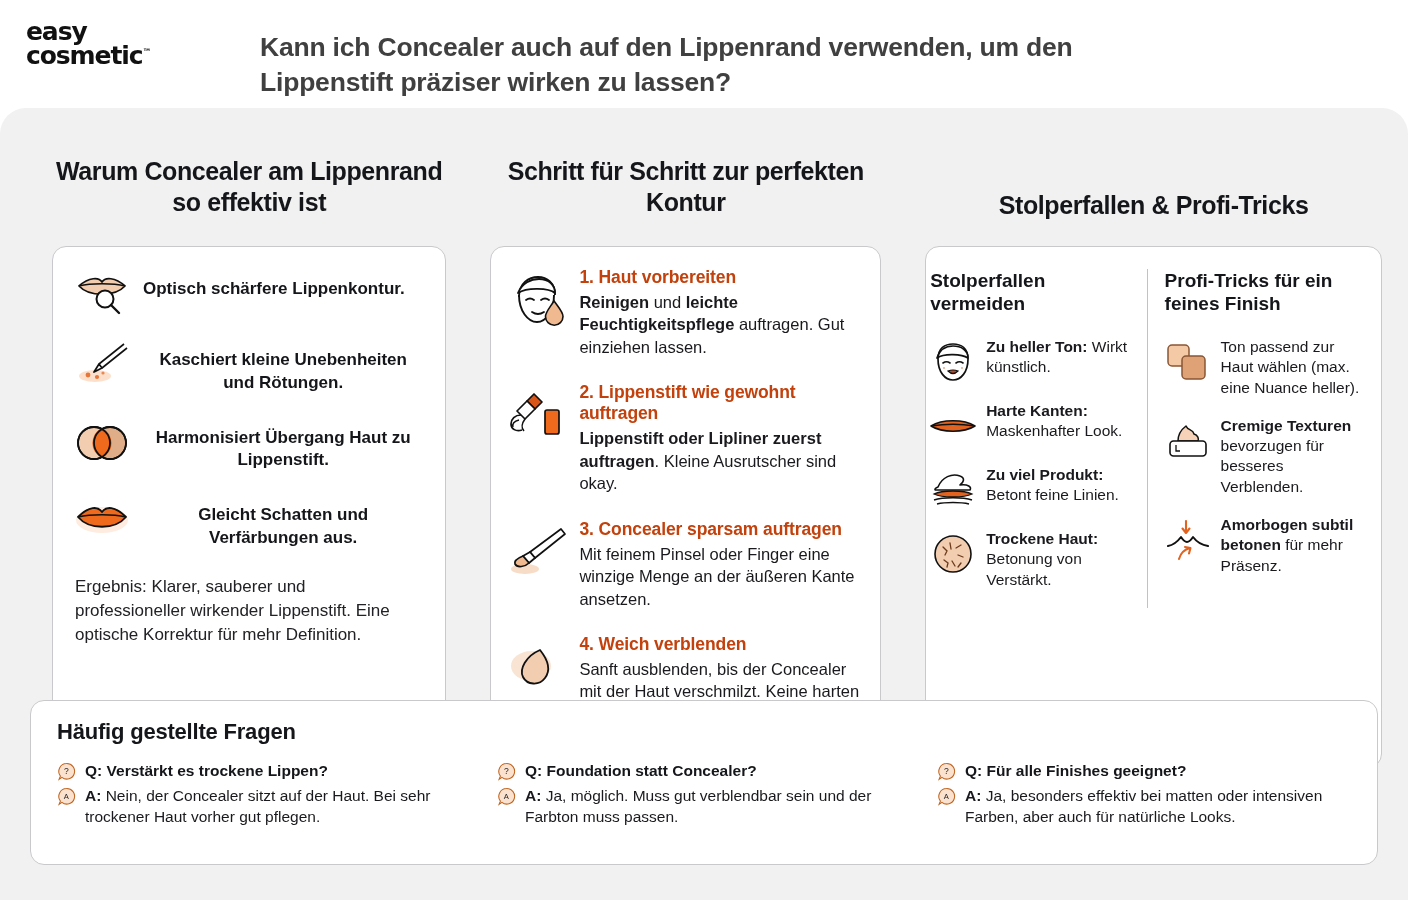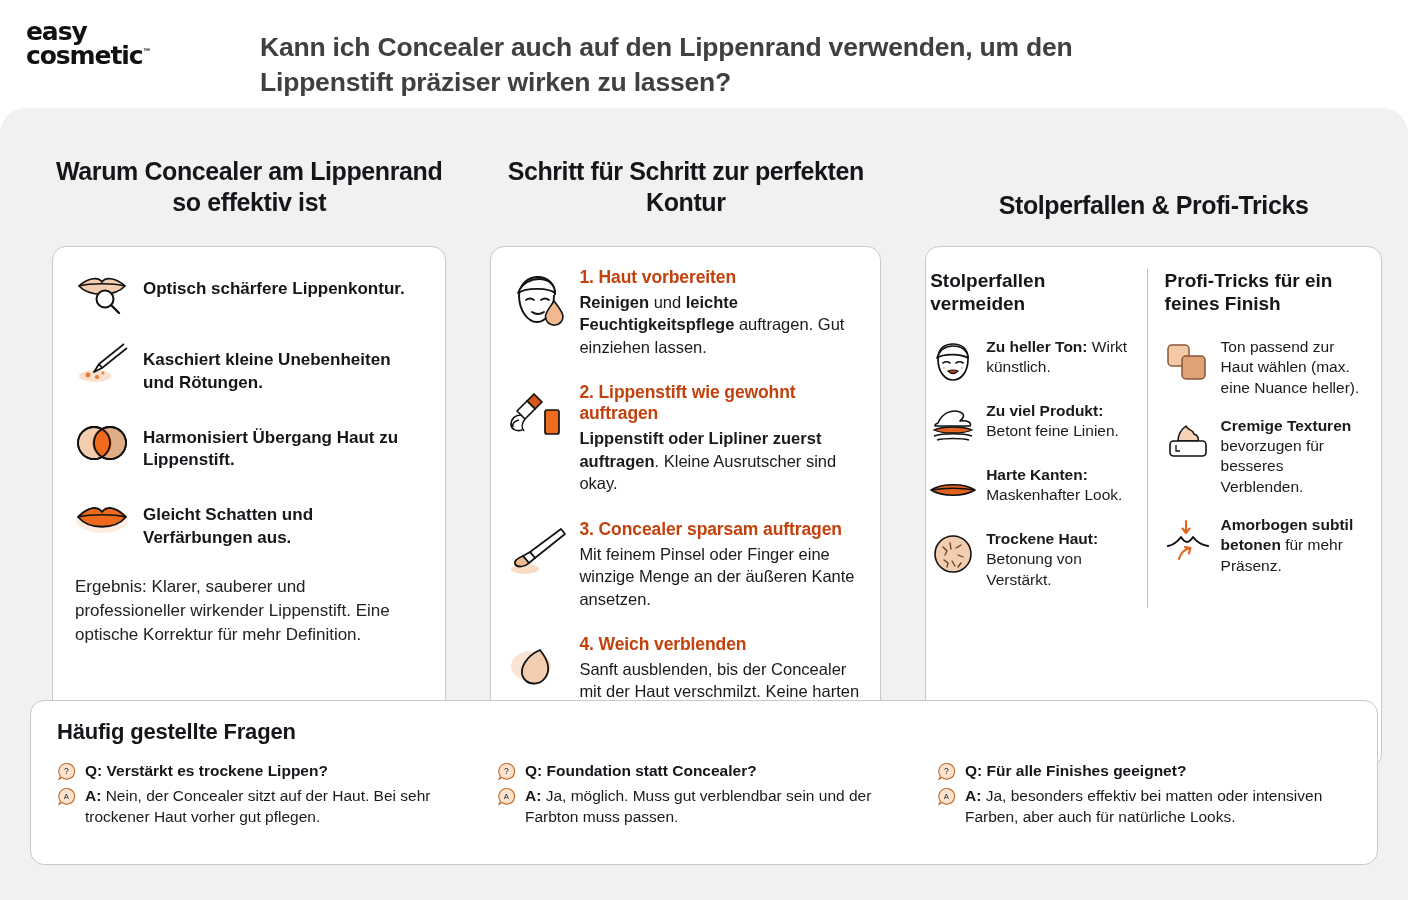--- a/index.html
+++ b/index.html
@@ -107,20 +107,21 @@
   .card-1 { padding: 24px 22px 18px 22px; }
   .card-2 { padding: 20px 20px 18px 18px; }
   .card-3 { padding: 22px 18px 16px 4px; }
 
   
   .benefit-row {
     display: flex;
     align-items: flex-start;
     gap: 14px;
     margin-bottom: 25px;
+    text-align: center;
   }
   .benefit-row .ico { flex: none; width: 54px; height: 46px; }
   .benefit-row .txt {
     font-size: 17px;
     line-height: 1.34;
     font-weight: 700;
     color: #15161a;
     padding-top: 7px;
   }
   .result-text {
@@ -369,37 +370,37 @@
                   <circle cx="14" cy="27" r="1.1" fill="#E9B393"></circle>
                   <circle cx="32" cy="27" r="1.1" fill="#E9B393"></circle>
                 </svg>
               </div>
               <div class="c3-txt"><b>Zu heller Ton:</b><span> Wirkt künstlich.</span></div>
             </div>
 
             <div class="c3-row">
               <div class="ico">
                 <svg viewBox="0 0 46 42" width="46" height="42">
+                  <path d="M1 21 C12 14, 34 14, 45 21 C34 28, 12 28, 1 21 Z" fill="#E2631F" stroke="#111" stroke-width="1.5" stroke-linejoin="round"></path>
+                  <path d="M1 21 C14 19, 32 19, 45 21" fill="none" stroke="#111" stroke-width="1.4"></path>
+                </svg>
+              </div>
+              <div class="c3-txt"><b>Harte Kanten:</b><span> Maskenhafter Look.</span></div>
+            </div>
+
+            <div class="c3-row">
+              <div class="ico">
+                <svg viewBox="0 0 46 42" width="46" height="42">
                   <path d="M8 18 C12 8, 22 4, 30 7 C36 9, 33 14, 30 16 C38 15, 42 18, 40 21 L6 21 C4 21, 5 19, 8 18 Z" fill="#fff" stroke="#111" stroke-width="1.6" stroke-linejoin="round"></path>
                   <path d="M4 25 C12 21, 34 21, 42 25 C34 29, 12 29, 4 25 Z" fill="#E2631F" stroke="#111" stroke-width="1.3"></path>
                   <path d="M4 31 C13 28, 33 28, 42 31" fill="none" stroke="#111" stroke-width="1.5"></path>
                   <path d="M7 35 C15 33, 31 33, 39 35" fill="none" stroke="#111" stroke-width="1.5"></path>
                 </svg>
               </div>
               <div class="c3-txt"><b>Zu viel Produkt:</b><span> Betont feine Linien.</span></div>
-            </div>
-
-            <div class="c3-row">
-              <div class="ico">
-                <svg viewBox="0 0 46 42" width="46" height="42">
-                  <path d="M1 21 C12 14, 34 14, 45 21 C34 28, 12 28, 1 21 Z" fill="#E2631F" stroke="#111" stroke-width="1.5" stroke-linejoin="round"></path>
-                  <path d="M1 21 C14 19, 32 19, 45 21" fill="none" stroke="#111" stroke-width="1.4"></path>
-                </svg>
-              </div>
-              <div class="c3-txt"><b>Harte Kanten:</b><span> Maskenhafter Look.</span></div>
             </div>
 
             <div class="c3-row">
               <div class="ico">
                 <svg viewBox="0 0 46 42" width="46" height="42">
                   <circle cx="23" cy="21" r="18" fill="#F2CDB0" stroke="#111" stroke-width="1.6"></circle>
                   <path d="M13 14 l4 4 l-2 4 M20 10 l1 6 M26 15 l5 -3 M28 22 l5 2 M14 27 l4 3 l-1 4 M22 28 l3 5 M31 30 l-3 4" fill="none" stroke="#6B3A1B" stroke-width="1.3" stroke-linecap="round"></path>
                 </svg>
               </div>
               <div class="c3-txt"><b>Trockene Haut:</b><span> Betonung von Verstärkt.</span></div>

